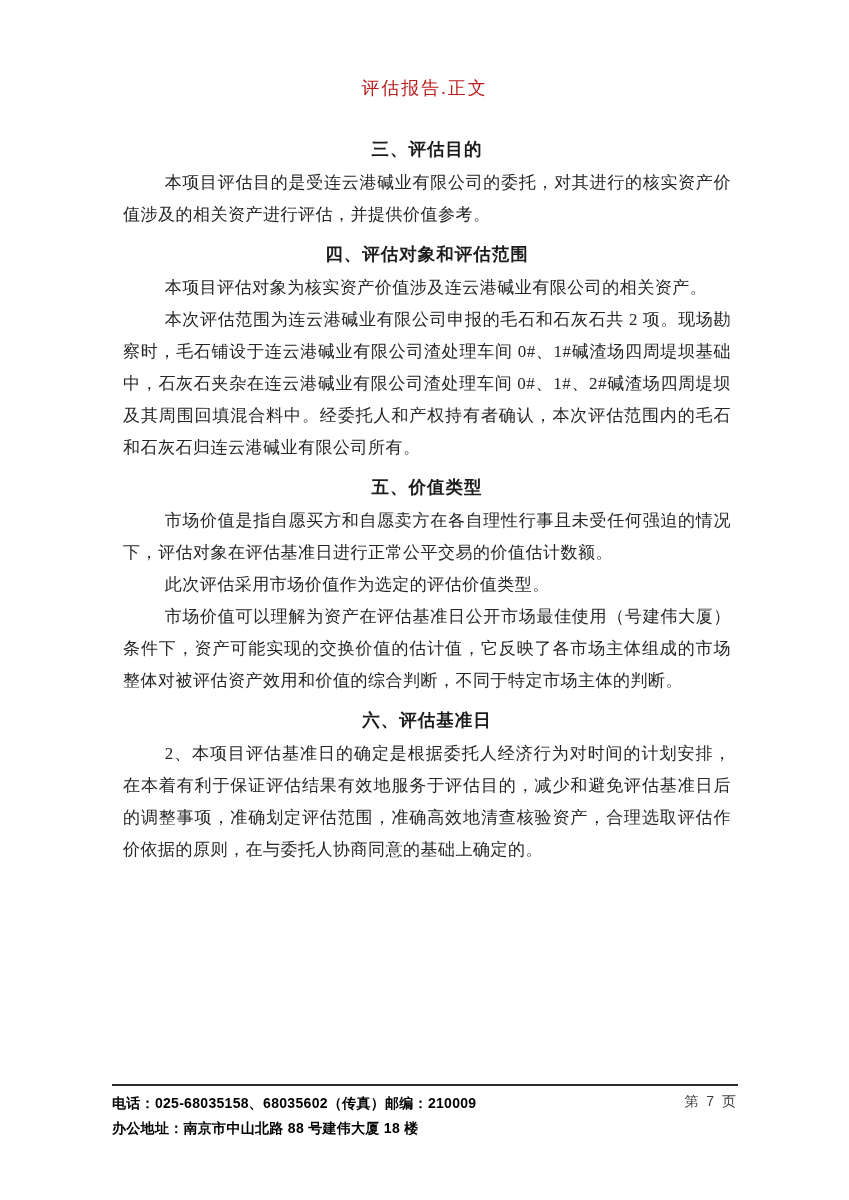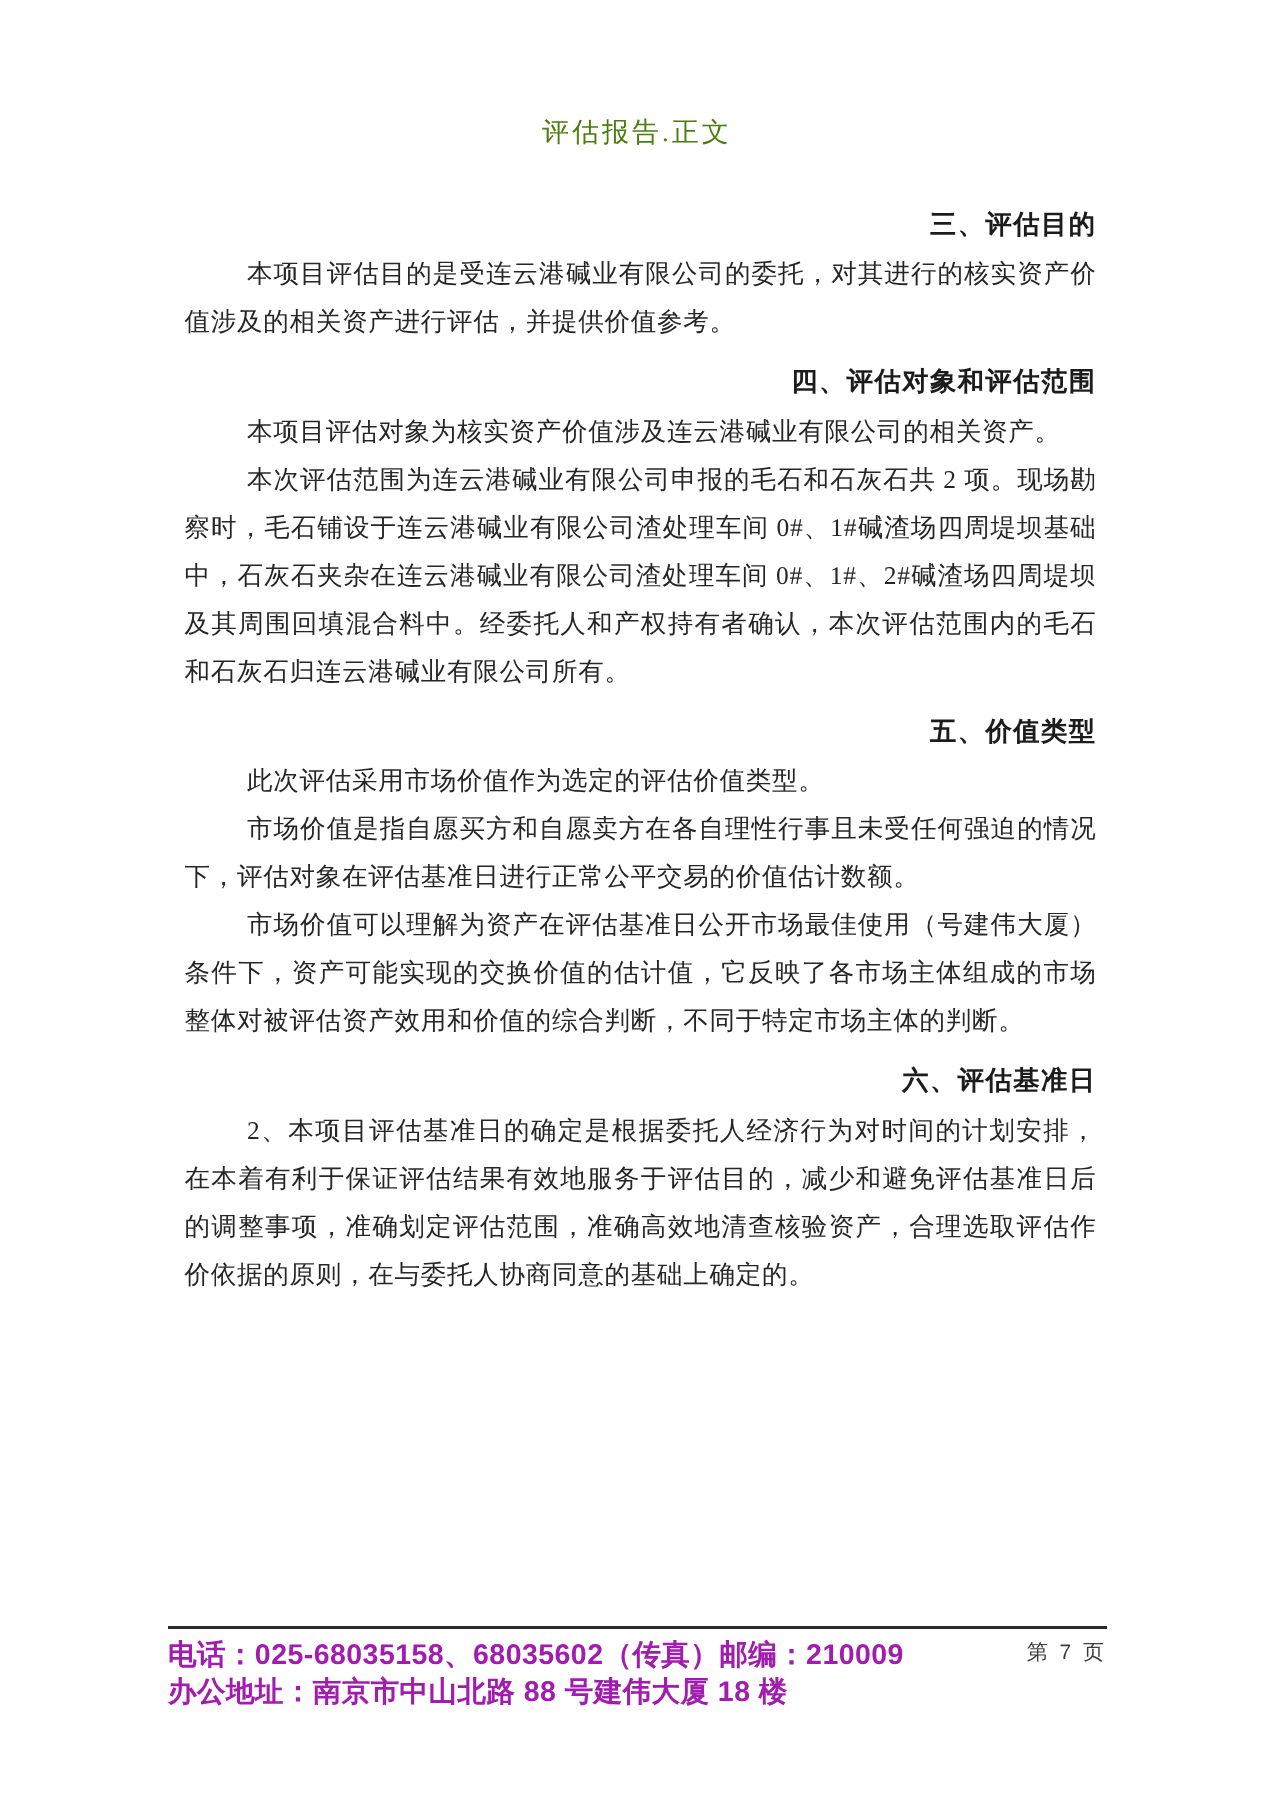--- a/index.html
+++ b/index.html
@@ -15,21 +15,21 @@
     font-family: "Liberation Serif", "DejaVu Serif", serif;
   }
   .doc-header {
     position: absolute;
     top: 76px;
     left: 0;
     width: 849px;
     text-align: center;
     font-size: 18px;
     letter-spacing: 2px;
-    color: #4d7c0f;
+    color: #b91c1c;
   }
   .content {
     position: absolute;
     top: 126px;
     left: 123px;
     width: 608px;
     font-size: 17px;
     line-height: 32px;
     color: #262626;
     text-align: justify;
@@ -39,21 +39,21 @@
     margin: 0;
     text-indent: 2.45em;
   }
   .heading {
     font-size: 17.5px;
     font-weight: bold;
     color: #1c1c1c;
     margin: 7px 0 2px 0;
     line-height: 32px;
     letter-spacing: 1px;
-    text-align: right;
+    text-align: center;
   }
   .footer {
     position: absolute;
     top: 1084px;
     left: 112px;
     width: 626px;
   }
   .footer-rule {
     border-top: 2px solid #2b2b2b;
     width: 100%;
@@ -61,23 +61,23 @@
   }
   .footer-row {
     display: flex;
     justify-content: space-between;
     align-items: flex-start;
     margin-top: 5px;
   }
   .footer-contact {
     font-family: "Liberation Sans", "DejaVu Sans", sans-serif;
     font-weight: bold;
-    font-size: 19px;
+    font-size: 14px;
     line-height: 25px;
-    color: #a21caf;
+    color: #000000;
     letter-spacing: 0.3px;
   }
   .footer-contact div { margin: 0; }
   .page-number {
     font-family: Liberation Sans, sans-serif;
     font-size: 14px;
     color: #3d3d3d;
     padding-top: 2px;
     letter-spacing: 2px;
     white-space: nowrap;
@@ -91,22 +91,22 @@
 <div class="content">
 
   <h3 class="heading">三、评估目的</h3>
   <p class="para">本项目评估目的是受连云港碱业有限公司的委托，对其进行的核实资产价值涉及的相关资产进行评估，并提供价值参考。</p>
 
   <h3 class="heading">四、评估对象和评估范围</h3>
   <p class="para">本项目评估对象为核实资产价值涉及连云港碱业有限公司的相关资产。</p>
   <p class="para">本次评估范围为连云港碱业有限公司申报的毛石和石灰石共 2 项。现场勘察时，毛石铺设于连云港碱业有限公司渣处理车间 0#、1#碱渣场四周堤坝基础中，石灰石夹杂在连云港碱业有限公司渣处理车间 0#、1#、2#碱渣场四周堤坝及其周围回填混合料中。经委托人和产权持有者确认，本次评估范围内的毛石和石灰石归连云港碱业有限公司所有。</p>
 
   <h3 class="heading">五、价值类型</h3>
+  <p class="para">市场价值是指自愿买方和自愿卖方在各自理性行事且未受任何强迫的情况下，评估对象在评估基准日进行正常公平交易的价值估计数额。</p>
   <p class="para">此次评估采用市场价值作为选定的评估价值类型。</p>
-  <p class="para">市场价值是指自愿买方和自愿卖方在各自理性行事且未受任何强迫的情况下，评估对象在评估基准日进行正常公平交易的价值估计数额。</p>
   <p class="para">市场价值可以理解为资产在评估基准日公开市场最佳使用（号建伟大厦）条件下，资产可能实现的交换价值的估计值，它反映了各市场主体组成的市场整体对被评估资产效用和价值的综合判断，不同于特定市场主体的判断。</p>
 
   <h3 class="heading">六、评估基准日</h3>
   <p class="para">2、本项目评估基准日的确定是根据委托人经济行为对时间的计划安排，在本着有利于保证评估结果有效地服务于评估目的，减少和避免评估基准日后的调整事项，准确划定评估范围，准确高效地清查核验资产，合理选取评估作价依据的原则，在与委托人协商同意的基础上确定的。</p>
 </div>
 
 <div class="footer">
   <div class="footer-rule"></div>
   <div class="footer-row">
     <div class="footer-contact">

